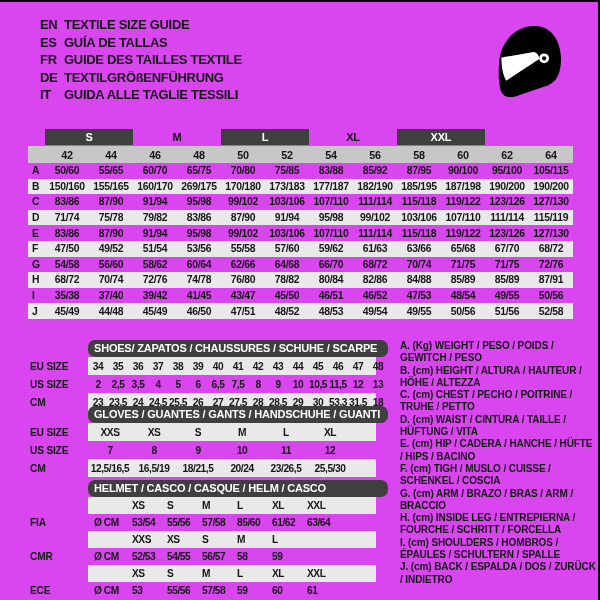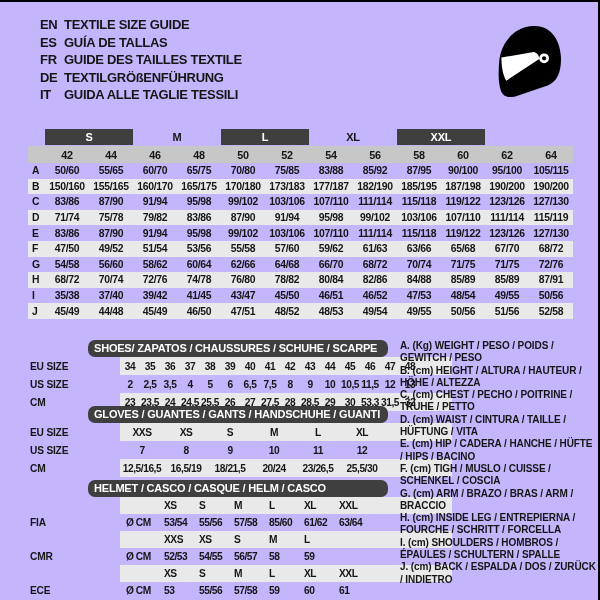--- a/index.html
+++ b/index.html
@@ -1,16 +1,16 @@
 <!DOCTYPE html>
 <html><head>
 <meta charset="utf-8">
 <style>
   html,body{margin:0;padding:0;background:#fff;}
-  .sheet{position:relative;width:600px;height:600px;background:#c4b5fd;overflow:hidden;
+  .sheet{position:relative;width:600px;height:600px;background:#d946ef;overflow:hidden;
          border-top:2px solid #000;border-right:2px solid #000;box-sizing:border-box;
          font-family:"Liberation Sans",sans-serif;font-weight:700;color:#161616;}
   
   .langs{position:absolute;left:40px;top:14px;}
   .lang-row{display:flex;height:17.5px;align-items:center;font-size:13px;letter-spacing:-0.3px;}
   .lang-code{width:24px;}
   
   .helmet-svg{position:absolute;left:493px;top:20px;}
   
   .main-table{position:absolute;left:28px;top:127px;width:545px;}
@@ -21,24 +21,24 @@
   .mt-head{background:var(--band,#c7c7c7);height:17px;}
   .mt-cell{text-align:center;font-size:10.4px;letter-spacing:-0.3px;white-space:nowrap;}
   .mt-head .mt-cell{font-size:10.8px;}
   .mt-label{font-size:10.4px;padding-left:4px;}
   .alt{background:var(--stripe,#e9e9e9);}
   
   .section{position:absolute;left:30px;}
   .sec-bar{margin-left:58px;width:300px;background:var(--bar,#3f3f3f);color:#fff;font-size:11px;
            height:17px;line-height:17px;padding-left:6px;box-sizing:border-box;letter-spacing:-0.2px;
            white-space:nowrap;border-radius:7px;}
-  .sec-row{display:flex;height:18px;align-items:center;gap:32px;}
+  .sec-row{display:flex;height:18px;align-items:center;}
   .helmet-sec .sec-row{height:17px;}
   .sec-label{width:58px;font-size:10.2px;letter-spacing:-0.2px;}
-  .sec-cells{width:332px;height:100%;display:grid;align-items:center;box-sizing:border-box;}
+  .sec-cells{width:288px;height:100%;display:grid;align-items:center;box-sizing:border-box;}
   .cols-shoes{grid-template-columns:repeat(15,20px);}
   .cols-gloves{grid-template-columns:repeat(6,44px);}
   .cols-helmet{grid-template-columns:38px repeat(6,35px);padding-left:6px;}
   .gray{background:var(--stripe,#e9e9e9);}
   .sec-cell{text-align:center;font-size:10.2px;letter-spacing:-0.45px;white-space:nowrap;}
   .cols-helmet .sec-cell{text-align:left;}
   
   .legend{position:absolute;left:400px;top:338px;width:197px;font-size:10px;line-height:12.3px;letter-spacing:-0.1px;}
 </style>
 </head>
@@ -112,21 +112,21 @@
         <div class="mt-cell">87/95</div>
         <div class="mt-cell">90/100</div>
         <div class="mt-cell">95/100</div>
         <div class="mt-cell">105/115</div>
       </div>
       <div class="mt-row alt">
         <div class="mt-label">B</div>
         <div class="mt-cell">150/160</div>
         <div class="mt-cell">155/165</div>
         <div class="mt-cell">160/170</div>
-        <div class="mt-cell">165/175</div>
+        <div class="mt-cell">269/175</div>
         <div class="mt-cell">170/180</div>
         <div class="mt-cell">173/183</div>
         <div class="mt-cell">177/187</div>
         <div class="mt-cell">182/190</div>
         <div class="mt-cell">185/195</div>
         <div class="mt-cell">187/198</div>
         <div class="mt-cell">190/200</div>
         <div class="mt-cell">190/200</div>
       </div>
       <div class="mt-row">
@@ -303,21 +303,21 @@
           <div class="sec-cell">25,5</div>
           <div class="sec-cell">26</div>
           <div class="sec-cell">27</div>
           <div class="sec-cell">27,5</div>
           <div class="sec-cell">28</div>
           <div class="sec-cell">28,5</div>
           <div class="sec-cell">29</div>
           <div class="sec-cell">30</div>
           <div class="sec-cell">53,3</div>
           <div class="sec-cell">31,5</div>
-          <div class="sec-cell">32</div>
+          <div class="sec-cell">18</div>
         </div>
       </div>
     </div>
 
   <div class="section" id="gloves-sec" style="top:404px">
     <div class="sec-bar">GLOVES / GUANTES / GANTS / HANDSCHUHE / GUANTI</div>
   <div class="sec-row">
         <div class="sec-label">EU SIZE</div>
         <div class="sec-cells cols-gloves gray">
           <div class="sec-cell">XXS</div>

